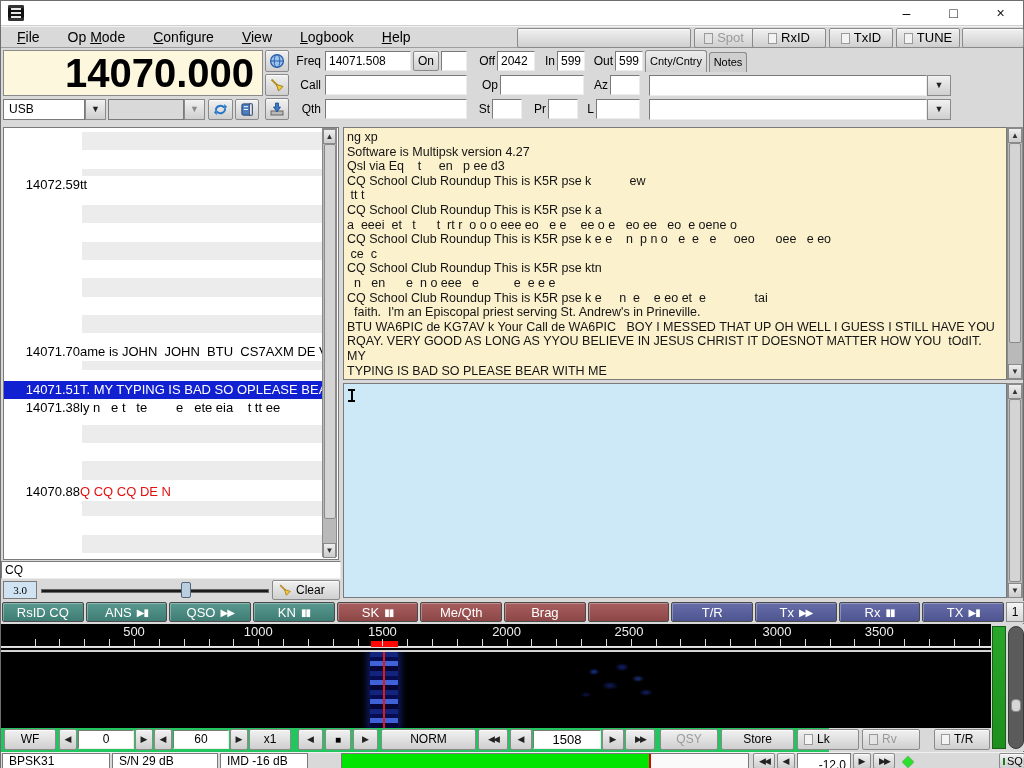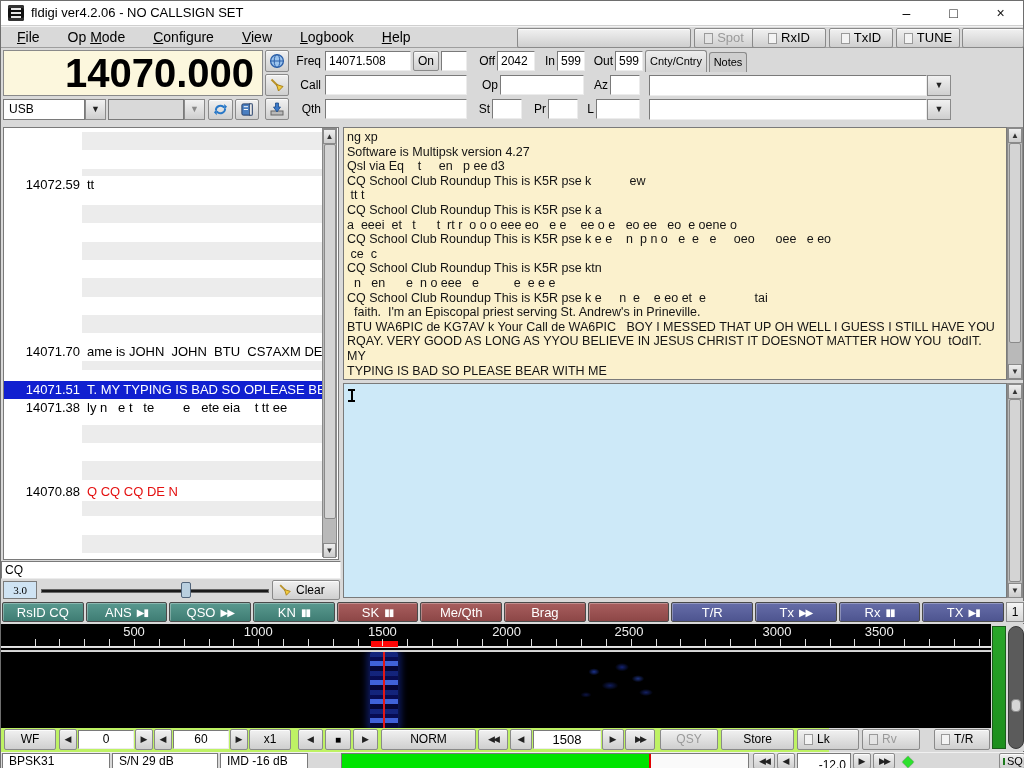--- a/index.html
+++ b/index.html
@@ -47,21 +47,21 @@
          border-radius:3px 3px 0 0; font-size:11px; text-align:center; }
 
   
   #browser { position:absolute; left:0; top:123px; width:340px; height:477px; background:#d9d9d9; }
   #browser-listbox { position:absolute; left:2px; top:3px; width:336px; height:433px; background:#fff; border:1px solid #7a7a7a; }
   #browser-list { position:absolute; left:0; top:0; width:318px; height:429px; overflow:hidden; background:#fff; }
   #stripes { position:absolute; left:78px; right:0; top:4px; bottom:0;
      background:repeating-linear-gradient(180deg,#ececec 0 18.3px,#ffffff 18.3px 36.6px); }
   .brow { position:absolute; left:0; width:100%; height:18px; font-size:13px; line-height:18px; white-space:pre; background:#fff; }
   .brow .bfreq { display:inline-block; width:76px; text-align:right; color:#000; }
-  .brow .btext { margin-left:7px; color:#000; }
+  .brow .btext { color:#000; }
   .brow.selected { background:#1120d0; }
   .brow.selected .bfreq, .brow.selected .btext { color:#fff; }
   .brow.cq .btext { color:#e41010; }
   .sb { position:absolute; background:#b9b9b9; border:1px solid #8a8a8a; }
   .sb-arrow { position:absolute; left:0; width:100%; height:15px; background:linear-gradient(#eee,#ccc);
               border:1px solid #8a8a8a; text-align:center; font-size:8px; line-height:14px; color:#333; }
   .sb-thumb { position:absolute; left:1px; width:12px; background:#d4d4d4; border:1px solid #8a8a8a; border-radius:2px; }
   #seek-field { left:0px; top:437px; width:340px; height:18px; font-size:12px; line-height:16px; }
   #squelch-row { position:absolute; left:0; top:456px; width:340px; height:21px; }
   #squelch-val { left:2px; top:1px; width:34px; height:18px; background:#cfe3f3; border:1px solid #7a7a7a;
@@ -111,21 +111,21 @@
        radial-gradient(9px 5px at 75% 45%, rgba(60,100,255,.7), transparent 70%),
        radial-gradient(12px 6px at 40% 60%, rgba(40,70,220,.6), transparent 70%),
        radial-gradient(10px 5px at 85% 75%, rgba(50,80,240,.6), transparent 70%),
        radial-gradient(8px 4px at 10% 80%, rgba(40,60,200,.5), transparent 70%); }
   .wf-cursor-line { position:absolute; top:0; bottom:0; width:2px; background:#e01818; }
   #wf-greenbar { position:absolute; left:991px; top:2px; width:14px; height:123px; background:linear-gradient(#29a629,#1d8f1d); border:1px solid #1a5c1a; }
   #wf-slider { position:absolute; left:1007px; top:2px; width:16px; height:123px; background:#5b5b5b; border:1px solid #3a3a3a; border-radius:8px; }
   #wf-slider-thumb { position:absolute; left:2px; top:72px; width:10px; height:13px; background:#d6d6d6; border:1px solid #8a8a8a; border-radius:4px; }
 
   
-  #wfctl { position:absolute; left:0; top:727px; width:828px; height:24px; background:#bef264; }
+  #wfctl { position:absolute; left:0; top:727px; width:828px; height:24px; background:#22c55e; }
   #wfctl .btn { position:absolute; top:1px; height:21px; line-height:19px; }
   #wfctl .fld { position:absolute; top:2px; height:19px; text-align:center; padding:0; line-height:17px; font-size:12px; }
 
   
   #statusbar { position:absolute; left:0; top:751px; width:1024px; height:17px; background:#d9d9d9; border-top:1px solid #f0f0f0; }
   .stbox { position:absolute; top:0px; height:16px; background:#fff; border:1px solid #7a7a7a; font-size:12px; line-height:14px; padding-left:6px; }
   #meter { position:absolute; left:340px; top:0; width:408px; height:16px; border:1px solid #7a7a7a; background:#fafafa; overflow:hidden; }
   #meter-green { position:absolute; left:0; top:0; bottom:0; width:75.5%; background:#00e400; }
   #meter-red { position:absolute; left:75.5%; top:0; bottom:0; width:2px; background:#e00000; }
   #meter-scale { position:absolute; left:3px; top:0; right:0; font-family:"DejaVu Sans Mono",monospace;
@@ -136,21 +136,20 @@
 
   svg { display:block; }
 </style>
 </head>
 <body>
 
 <div id="win">
 
   <div id="titlebar">
     <div id="appicon"></div>
-    <div id="titletext">fldigi ver4.2.06 - NO CALLSIGN SET</div>
     <div class="winctl" style="left:883px;">–</div>
     <div class="winctl" style="left:930px;">□</div>
     <div class="winctl" style="left:977px;">×</div>
   </div>
 
   <div id="menubar">
     <div id="menu-items">
         <div class="menu-item"><u>F</u>ile</div>
         <div class="menu-item">Op <u>M</u>ode</div>
         <div class="menu-item"><u>C</u>onfigure</div>

